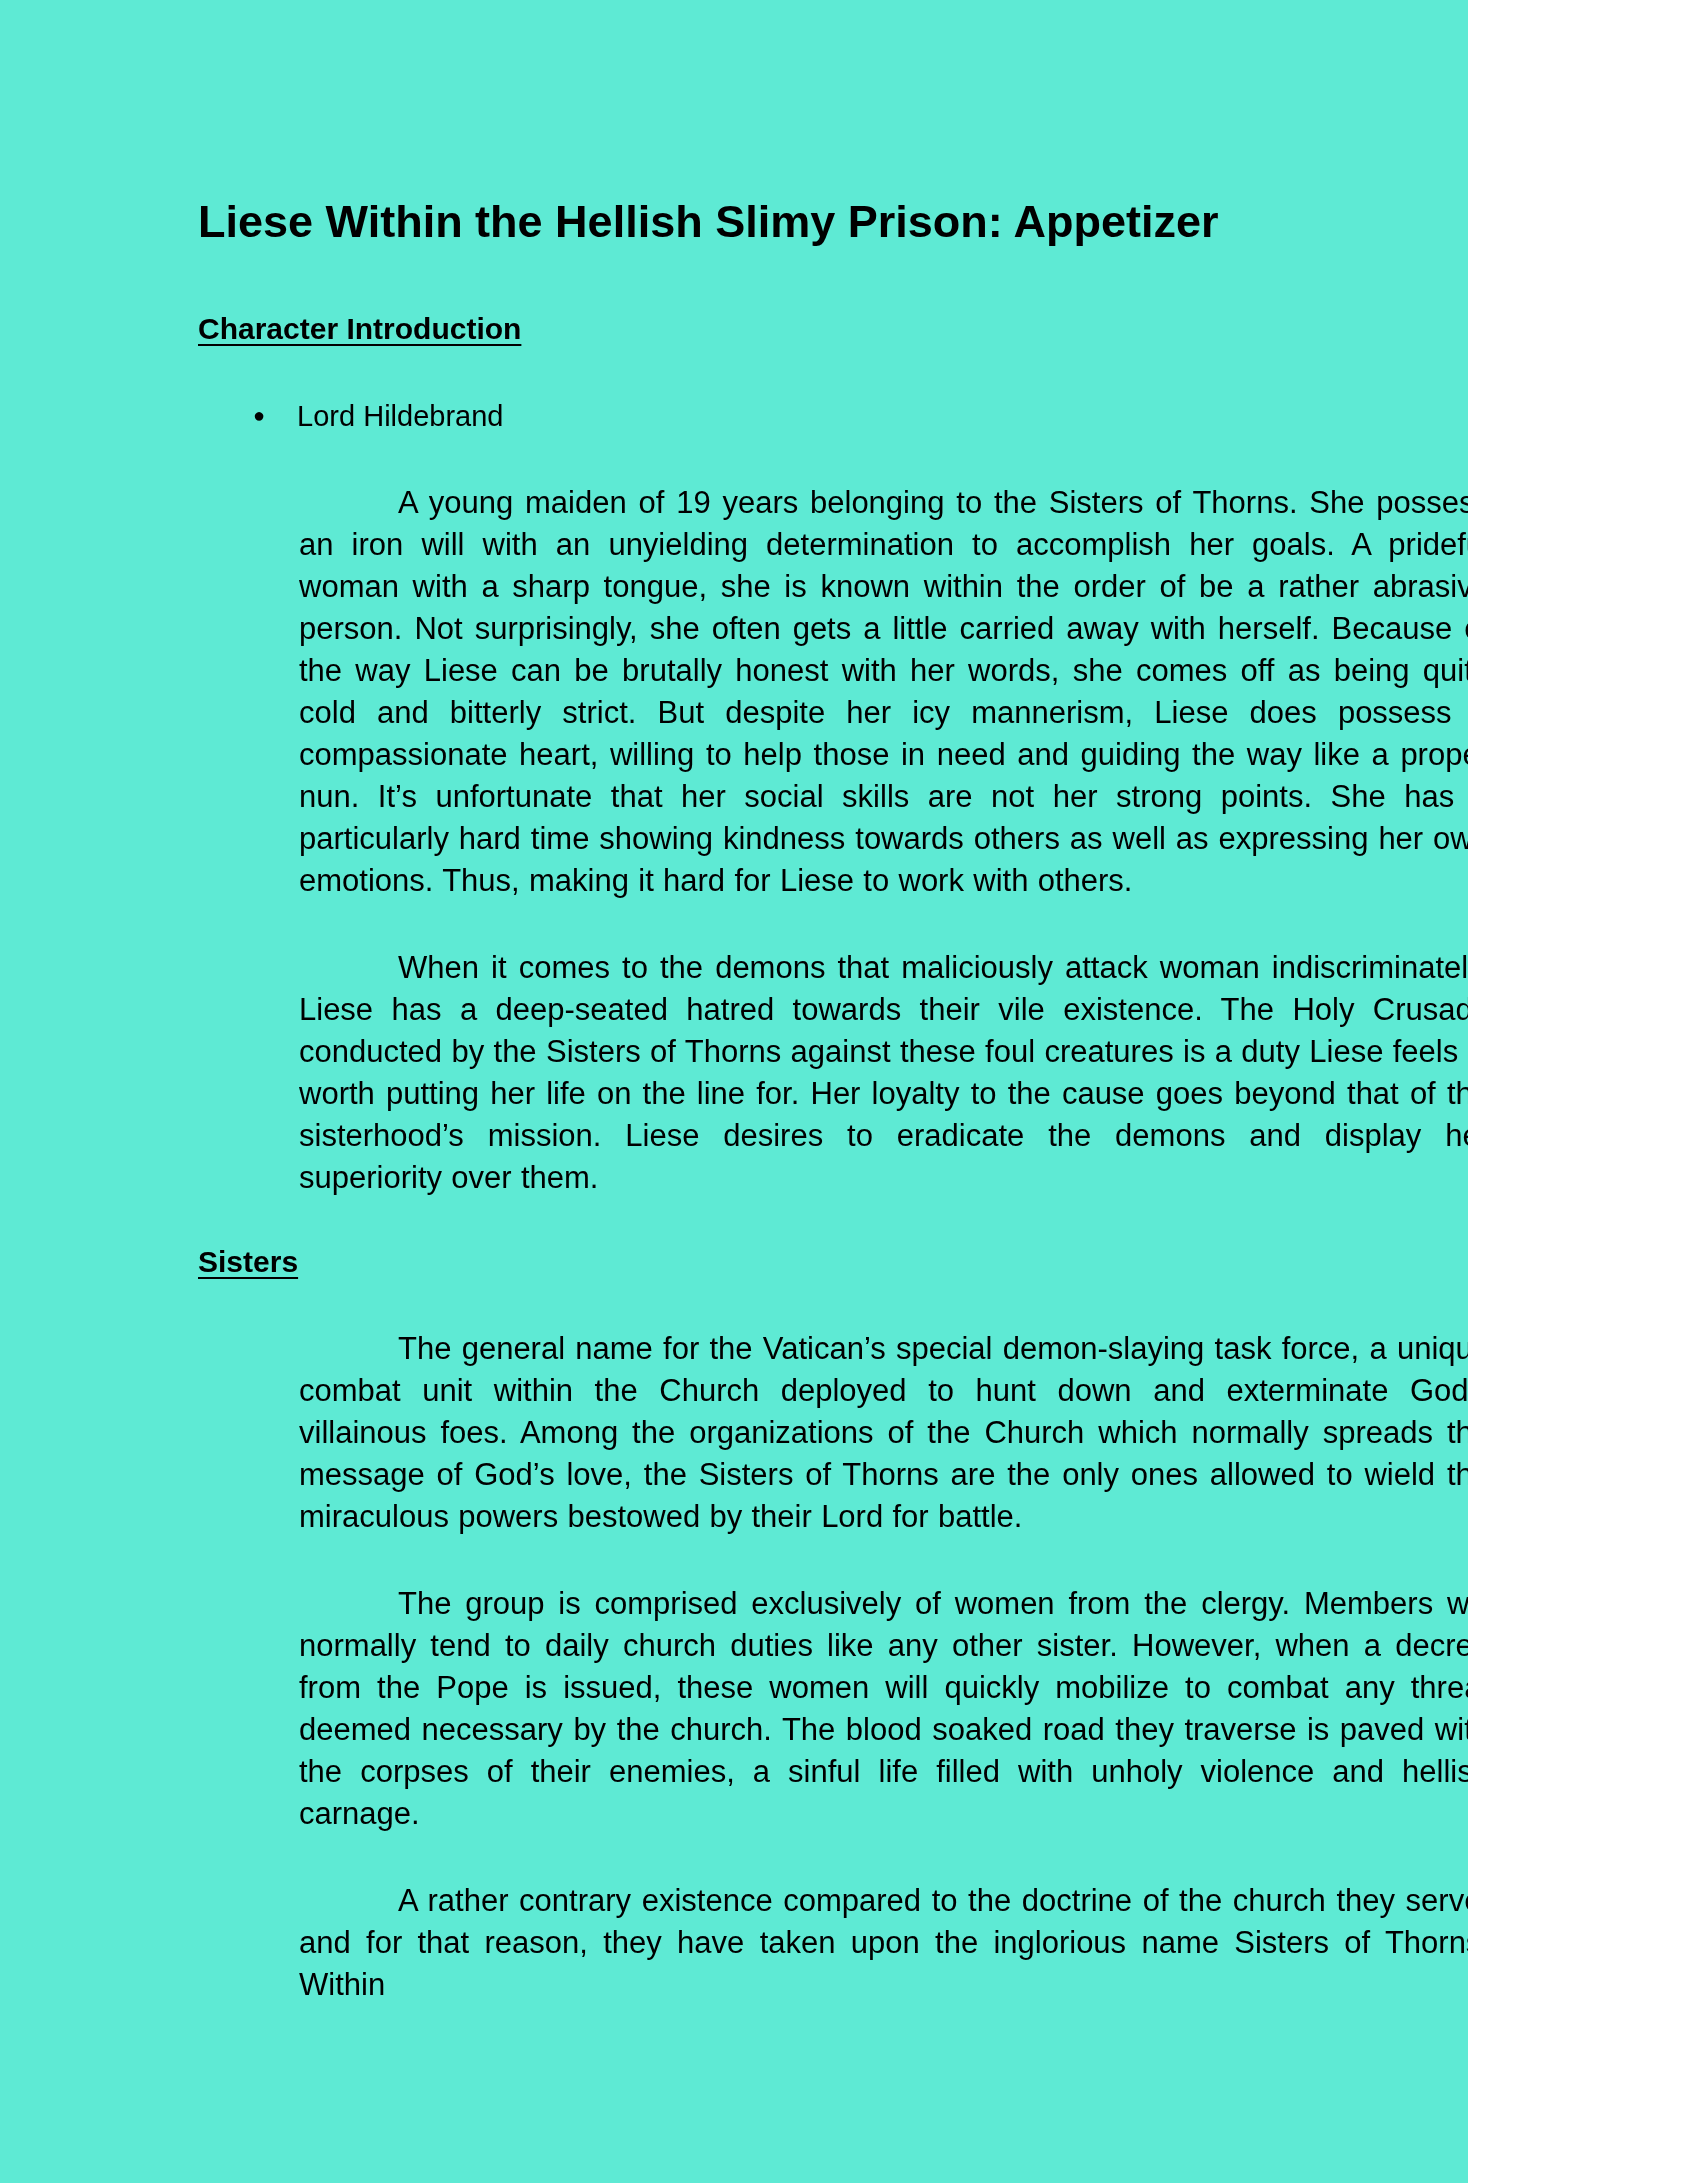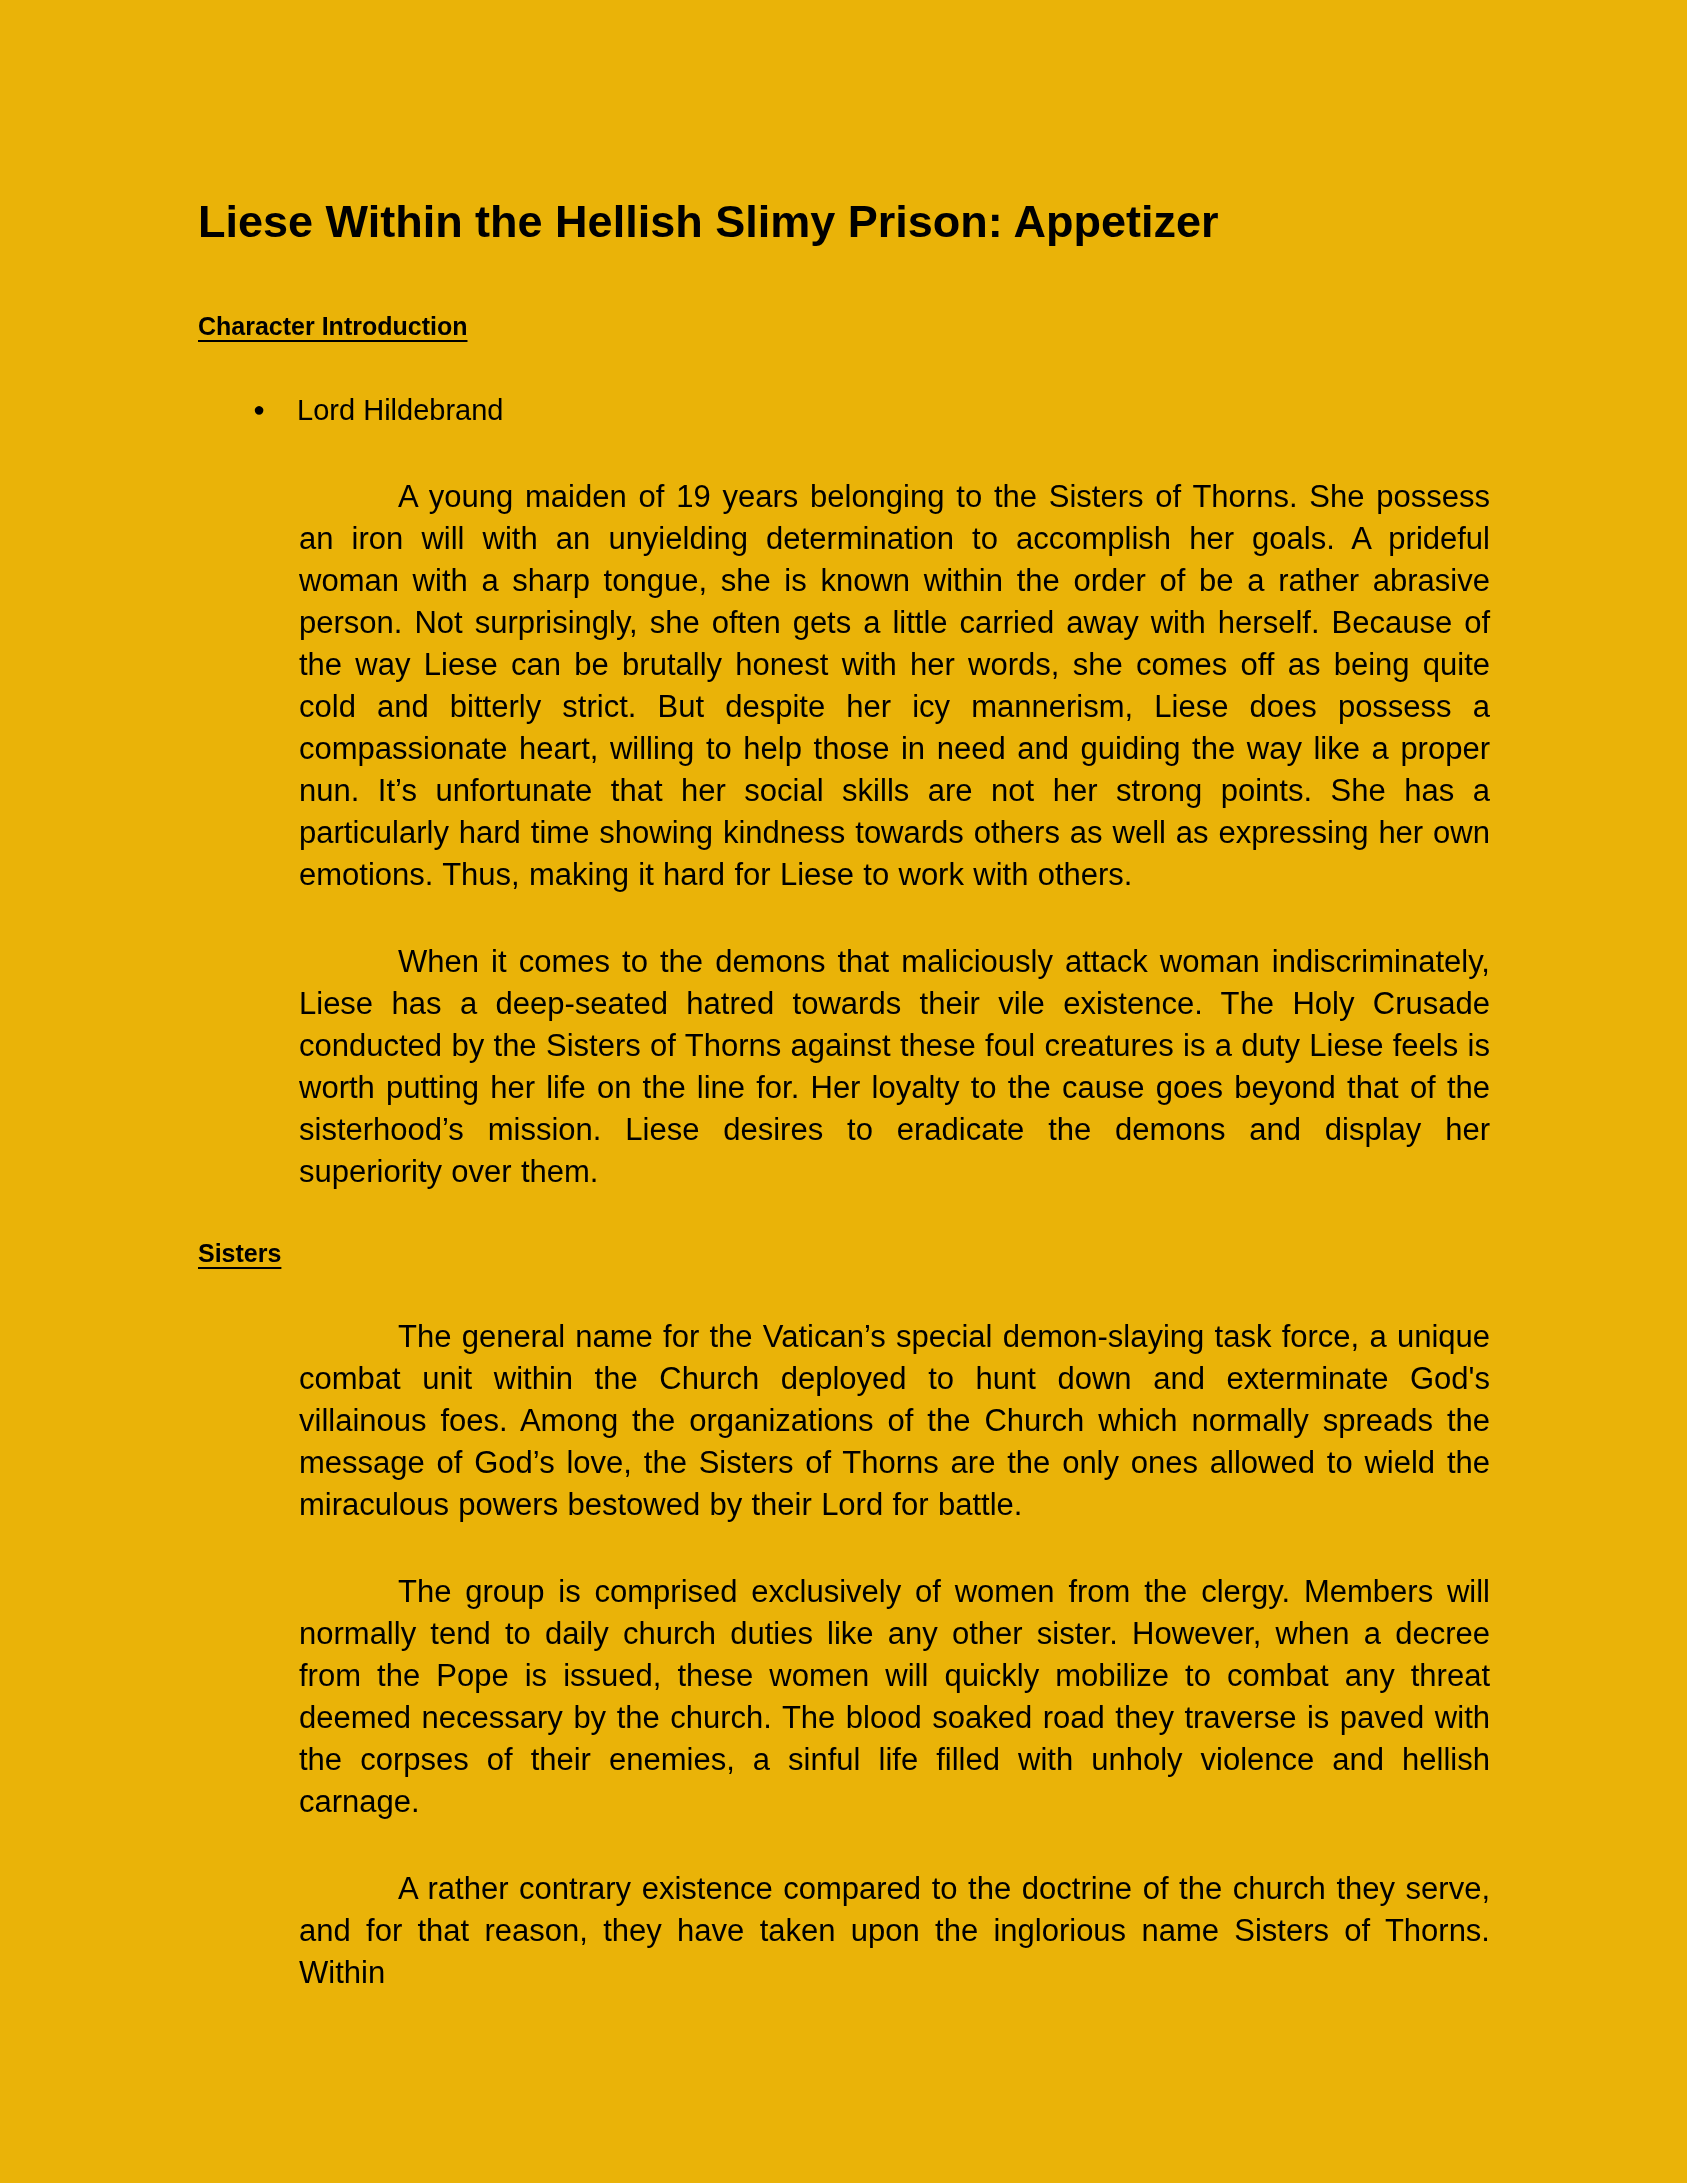--- a/index.html
+++ b/index.html
@@ -2,39 +2,39 @@
 <html style="font-size:10.6px"><head>
 <meta charset="utf-8">
 <style>
   html, body {
     margin: 0;
     padding: 0;
     background: #ffffff;
   }
   .page {
     position: relative;
-    width: 1687px;
+    width: 1468px;
     height: 2183px;
-    background: #eab308;
+    background: #5eead4;
     color: #000000;
     font-family: "Liberation Sans", sans-serif;
     overflow: hidden;
     box-sizing: border-box;
     padding: 196px 196px 0 198px;
   }
   h1.doc-title {
     margin: 0 0 63px 0;
     font-size: 45px;
     line-height: 1.15;
     font-weight: bold;
     letter-spacing: 0;
   }
   h2.doc-heading {
     margin: 0 0 48px 0;
-    font-size: 25px;
+    font-size: 30px;
     line-height: 1.2;
     font-weight: bold;
     text-decoration: underline;
     text-decoration-thickness: 2px;
     text-underline-offset: 4.6px;
   }
   h2.doc-heading.second {
     margin-top: 36px;
   }
   ul.doc-list {

